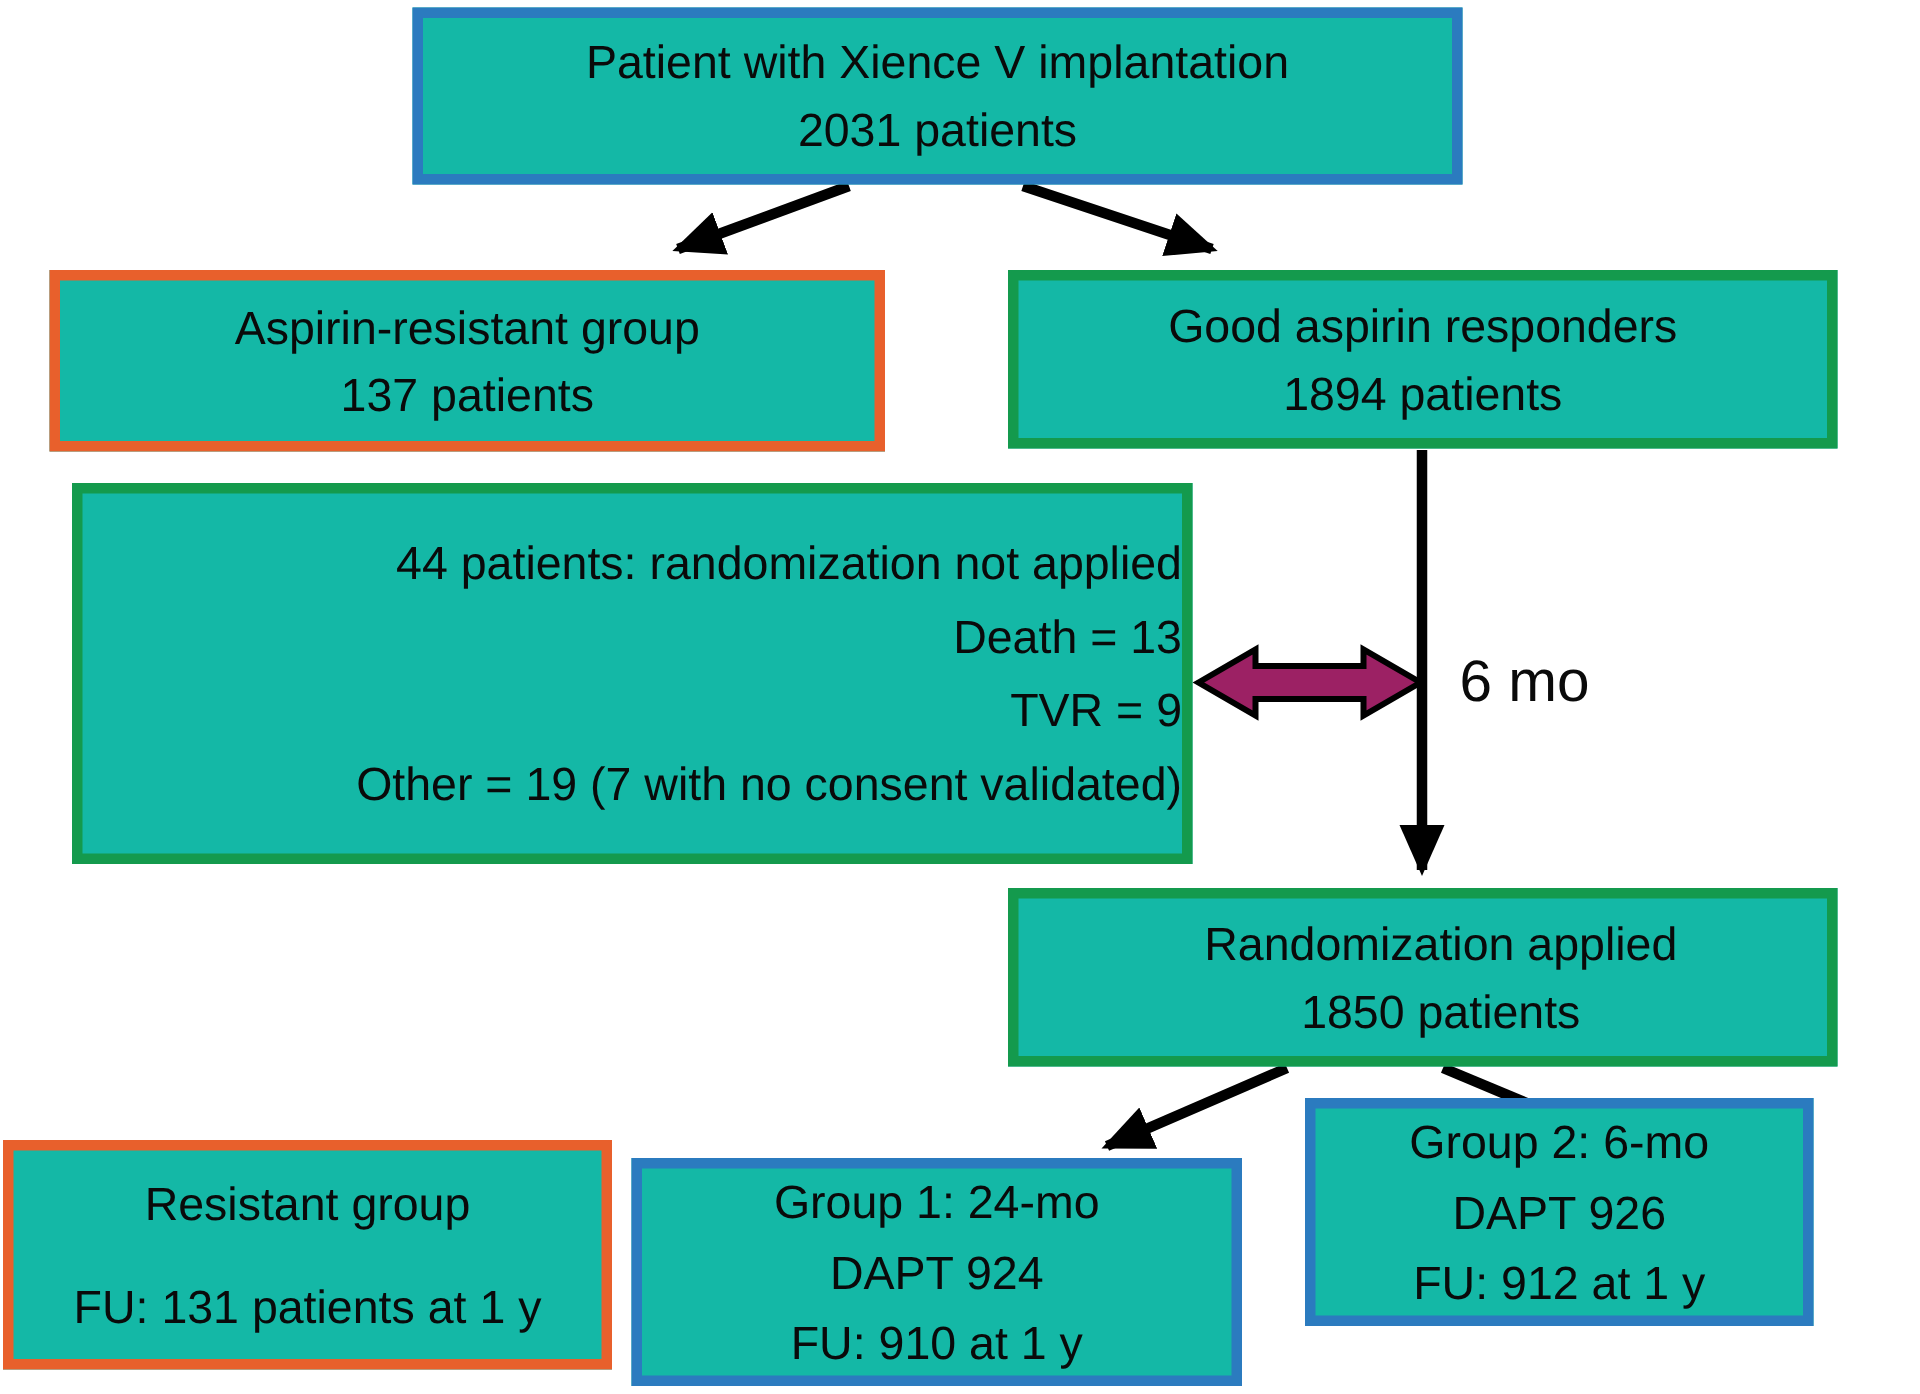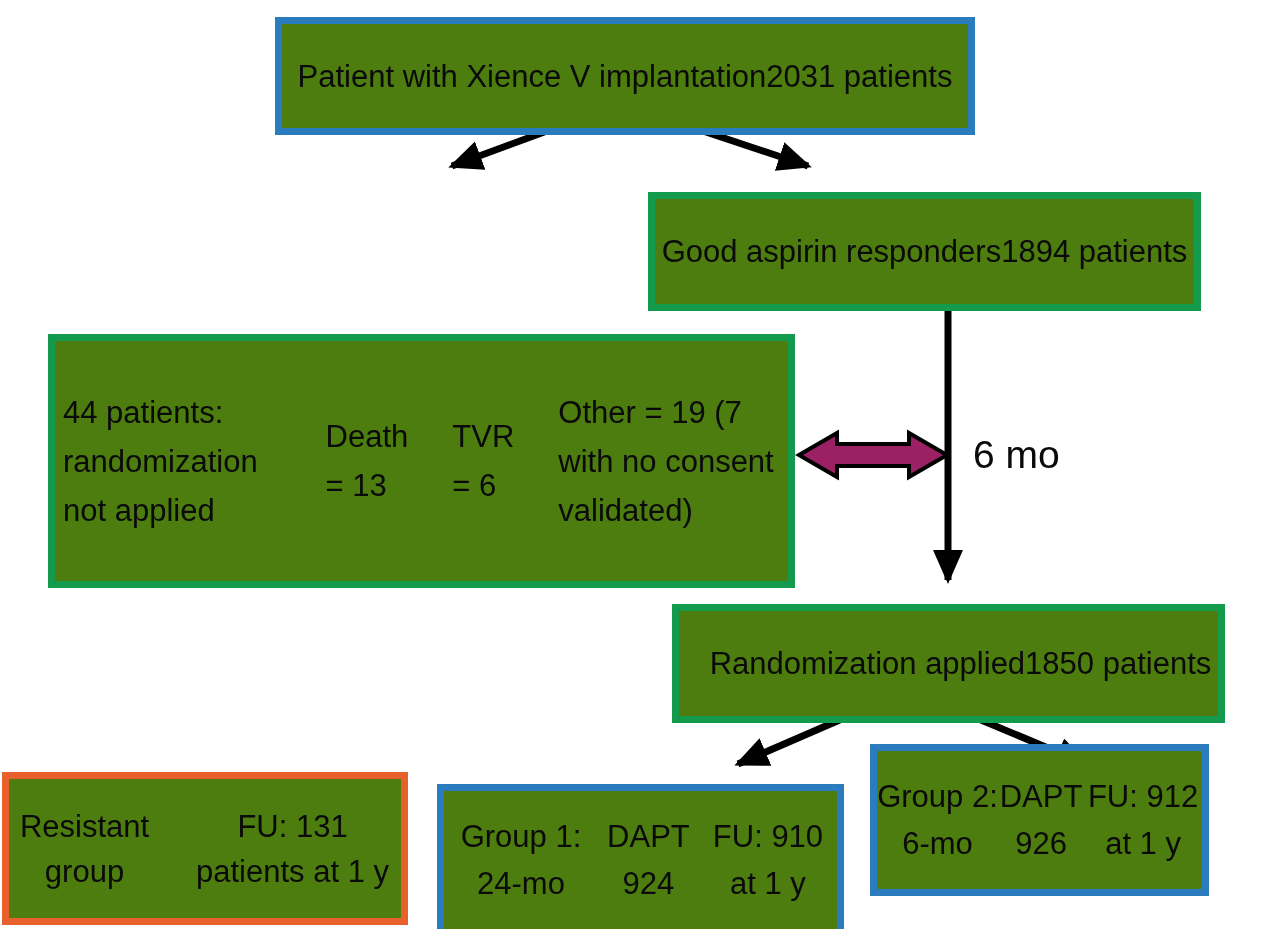--- a/index.html
+++ b/index.html
@@ -13,45 +13,44 @@
     height: 929px;
     background: #ffffff;
     font-family: "Liberation Sans", sans-serif;
     color: #0a0a0a;
     overflow: hidden;
   }
   .box {
     position: absolute;
     box-sizing: border-box;
     border: 7px solid #000;
-    background: #4d7c0f;
+    background: #14b8a6;
     display: flex;
-    flex-direction: row;
+    flex-direction: column;
     justify-content: center;
     align-items: center;
     text-align: center;
     font-size: 31px;
     line-height: 45px;
     z-index: 2;
-    margin-top: 12px;
   }
   .box.blue   { border-color: var(--blue); }
   .box.orange { border-color: var(--orange); }
   .box.green  { border-color: var(--green); }
 
   .box-top            { left: 275px; top: 5px;   width: 700px; height: 118px; }
   .box-aspirin-res    { left: 33px;  top: 180px; width: 557px; height: 121px; }
-  .box-good-resp      { left: 648px; top: 180px; width: 553px; height: 119px; }
+  .box-good-resp      { left: 672px; top: 180px; width: 553px; height: 119px; }
   .box-not-random     { left: 48px;  top: 322px; width: 747px; height: 254px;
-                        justify-content: center; align-items: center;
+                        justify-content: center; align-items: flex-end;
                         text-align: left; line-height: 49px; padding-left: 8px; }
   .box-not-random .indent { padding-left: 44px; }
   .box-randomized     { left: 672px; top: 592px; width: 553px; height: 119px; padding-left: 24px; }
   .box-resistant-fu   { left: 2px;   top: 760px; width: 406px; height: 153px; gap: 24px; }
-  .box-group1         { left: 437px; top: 772px; width: 407px; height: 152px; line-height: 47px; }
+  .box-group1         { left: 421px; top: 772px; width: 407px; height: 152px; line-height: 47px; }
   .box-group2         { left: 870px; top: 732px; width: 339px; height: 152px; line-height: 47px; justify-content: center; }
 
   .interval-label {
     position: absolute;
     left: 973px;
     top: 436px;
     font-size: 39px;
     line-height: 38px;
     z-index: 3;
   }
@@ -92,30 +91,34 @@
     <line class="flow-line" x1="858" y1="712" x2="738" y2="764" marker-end="url(#ah)"></line>
     <line class="flow-line" x1="962" y1="712" x2="1086" y2="764" marker-end="url(#ah)"></line>
     <polygon class="dbl-arrow" points="799,455 837,433 837,444 909,444 909,433 947,455 909,477 909,466 837,466 837,477"></polygon>
   </svg>
 
   <div class="box blue box-top">
     <div>Patient with Xience V implantation</div>
     <div>2031 patients</div>
   </div>
 
+  <div class="box orange box-aspirin-res">
+    <div>Aspirin-resistant group</div>
+    <div>137 patients</div>
+  </div>
 
   <div class="box green box-good-resp">
     <div>Good aspirin responders</div>
     <div>1894 patients</div>
   </div>
 
   <div class="box green box-not-random">
     <div>44 patients: randomization not applied</div>
     <div class="indent">Death = 13</div>
-    <div class="indent">TVR = 6</div>
+    <div class="indent">TVR = 9</div>
     <div class="indent">Other = 19 (7 with no consent validated)</div>
   </div>
 
   <div class="interval-label">6 mo</div>
 
   <div class="box green box-randomized">
     <div>Randomization applied</div>
     <div>1850 patients</div>
   </div>
 

